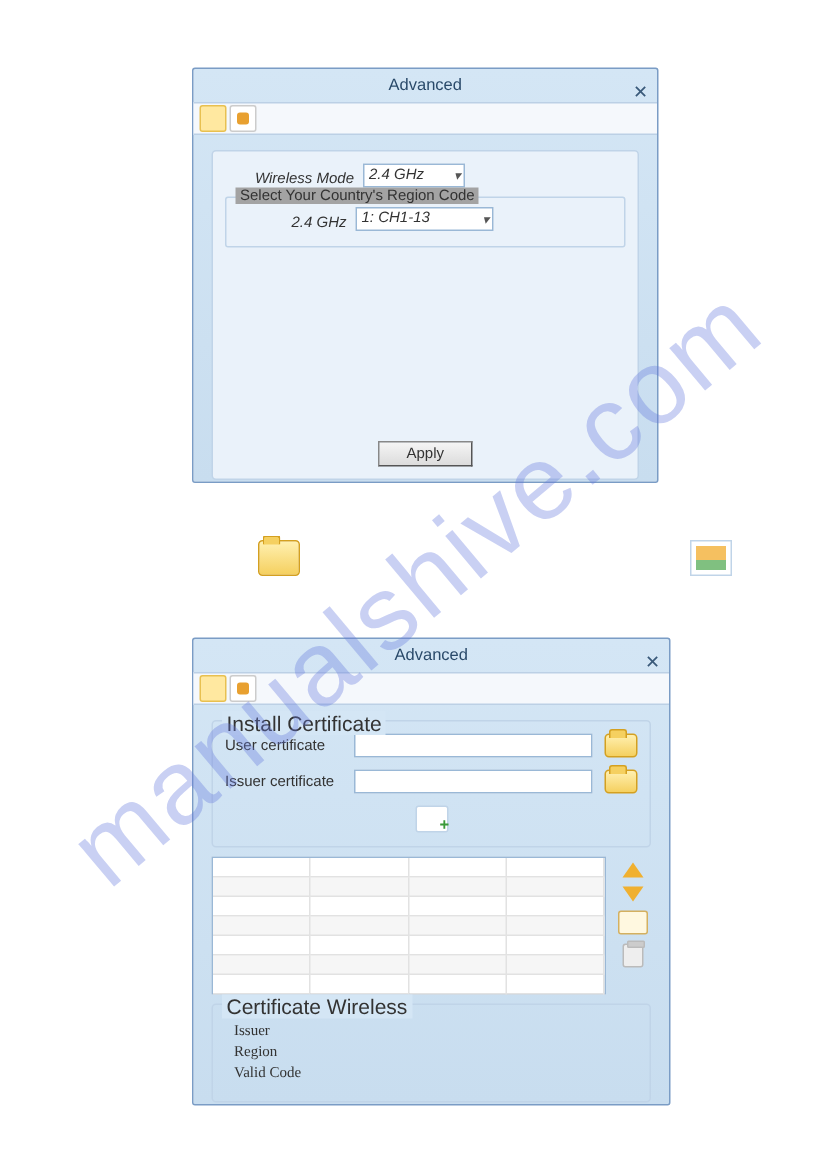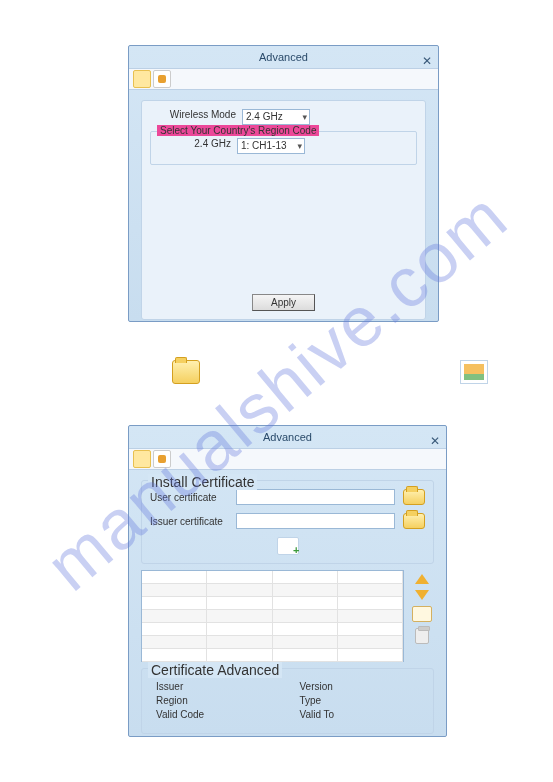--- a/index.html
+++ b/index.html
@@ -8,26 +8,26 @@
   .window { position: absolute; background: linear-gradient(#d4e6f5, #c8ddef); border: 1px solid #7a9cc5; border-radius: 2px; }
   .win1 { left: 128px; top: 45px; width: 311px; height: 277px; }
   .win2 { left: 128px; top: 425px; width: 319px; height: 312px; }
   .titlebar { height: 22px; line-height: 22px; text-align: center; font-size: 11px; color: #2a4a6a; position: relative; }
   .titlebar .close { position: absolute; right: 6px; top: 4px; font-size: 12px; color: #3a5a7a; cursor: pointer; }
   .toolbar { height: 22px; background: #f5f8fc; border-top: 1px solid #bcd0e5; border-bottom: 1px solid #bcd0e5; display: flex; align-items: center; padding-left: 4px; gap: 2px; }
   .toolbar .tico { width: 18px; height: 18px; border: 1px solid #e8c050; background: #ffe8a0; border-radius: 2px; }
   .toolbar .tico2 { width: 18px; height: 18px; border: 1px solid #ccc; background: #fff; border-radius: 2px; position: relative; }
   .toolbar .tico2::after { content: ""; position: absolute; left: 4px; top: 4px; width: 8px; height: 8px; background: #e8a030; border-radius: 2px; }
   .body1 { margin: 10px 12px; border: 1px solid #c0d4e8; border-radius: 3px; background: #eaf2fa; height: 220px; padding: 8px; position: relative; }
-  .row { display: flex; align-items: flex-start; margin-bottom: 4px; font-size: 10px; }
+  .row { display: flex; align-items: flex-end; margin-bottom: 4px; font-size: 10px; font-style: italic; }
   .row .lab { width: 92px; text-align: right; padding-right: 6px; }
   .sel { background: #fff; border: 1px solid #9ab8d6; height: 16px; line-height: 14px; padding: 0 14px 0 3px; font-size: 10px; position: relative; }
   .sel::after { content: "▾"; position: absolute; right: 2px; top: 0; font-size: 9px; color: #555; }
   .fieldset { border: 1px solid #c0d4e8; border-radius: 2px; padding: 6px; margin-top: 6px; position: relative; }
-  .fieldset .legend { position: absolute; top: -7px; left: 6px; background: #ec4899; padding: 0 3px; font-size: 10px; }
+  .fieldset .legend { position: absolute; top: -7px; left: 6px; background: #a3a3a3; padding: 0 3px; font-size: 10px; }
   .applyrow { position: absolute; bottom: 8px; left: 0; right: 0; text-align: center; }
   .applybtn { display: inline-block; padding: 2px 18px; border: 1px solid #888; border-right-color:#555; border-bottom-color:#555; background: linear-gradient(#f5f5f5,#dcdcdc); font-size: 10px; }
   .floaticon { position: absolute; width: 28px; height: 24px; }
   .folder { background: linear-gradient(#fff0b0,#f5d060); border: 1px solid #d4a020; border-radius: 3px; }
   .folder::before { content:""; position:absolute; left:2px; top:-4px; width:10px; height:5px; background:#f5d060; border:1px solid #d4a020; border-bottom:none; border-radius:2px 2px 0 0; }
   .pic { background: #fff; border: 1px solid #c0d4e8; }
   .pic::after { content:""; position:absolute; left:3px; top:3px; right:3px; bottom:3px; background: linear-gradient(#f5c060 60%, #80c080 60%); }
   .body2 { margin: 10px 12px; }
   .fs2 { border: 1px solid #c0d4e8; border-radius: 3px; padding: 8px 8px 6px; position: relative; margin-bottom: 6px; }
   .fs2 .legend { position: absolute; top: -7px; left: 6px; background: #d4e6f5; padding: 0 3px; font-size: 14px; }
@@ -44,21 +44,21 @@
   .grid .gr-row:nth-child(even){ background:#f6f6f6; }
   .grid .gr-cell { flex:1; border-right:1px solid #e2e2e2; border-bottom:1px solid #e2e2e2; }
   .sidebtns { width: 24px; display:flex; flex-direction:column; gap:6px; align-items:center; padding-top:4px; }
   .arrow { width:0; height:0; border-left:7px solid transparent; border-right:7px solid transparent; }
   .arrowUp { border-bottom:10px solid #f0b030; }
   .arrowDn { border-top:10px solid #f0b030; }
   .sideico { width:20px; height:16px; border:1px solid #d4b060; background:#fff8e0; border-radius:2px; }
   .trash { width:14px; height:16px; border:1px solid #bbb; border-radius:2px; background:#eee; position:relative; }
   .trash::before { content:""; position:absolute; left:2px; top:-3px; width:10px; height:3px; background:#ccc; border:1px solid #bbb; border-radius:1px; }
   .details { display:flex; gap: 24px; padding:4px 6px; }
-  .details .col { flex:1; }
+  .details .col { flex:1;font-family:Liberation Serif, serif; }
   .details .drow { font-size:10px; margin-bottom:3px; }
 </style>
 </head>
 <body>
 
 <div class="watermark">manualshive.com</div>
 
 <div class="window win1">
   <div class="titlebar">
     <span>Advanced</span>
@@ -70,21 +70,21 @@
   </div>
   <div class="body1">
     <div class="row">
       <div class="lab">Wireless Mode</div>
       <div class="sel" style="width:68px">2.4 GHz</div>
     </div>
     <div class="fieldset">
       <div class="legend">Select Your Country's Region Code</div>
       <div class="row">
         <div class="lab" style="width:80px">2.4 GHz</div>
-        <div class="sel" style="width:68px">1: CH1-13</div>
+        <div class="sel" style="width:92px">1: CH1-13</div>
       </div>
     </div>
     <div class="applyrow">
       <span class="applybtn">Apply</span>
     </div>
   </div>
 </div>
 
 <div class="floaticon folder" style="left:172px; top:360px;"></div>
 <div class="floaticon pic" style="left:460px; top:360px;"></div>
@@ -163,28 +163,23 @@
       </div>
       <div class="sidebtns">
         <div class="arrow arrowUp"></div>
         <div class="arrow arrowDn"></div>
         <div class="sideico"></div>
         <div class="trash"></div>
       </div>
     </div>
 
     <div class="fs2">
-      <div class="legend">Certificate Advanced</div>
+      <div class="legend">Certificate Wireless</div>
       <div class="details">
         <div class="col">
           <div class="drow">Issuer</div>
           <div class="drow">Region</div>
           <div class="drow">Valid Code</div>
-        </div>
-        <div class="col">
-          <div class="drow">Version</div>
-          <div class="drow">Type</div>
-          <div class="drow">Valid To</div>
         </div>
       </div>
     </div>
   </div>
 </div>
 
 </body></html>

